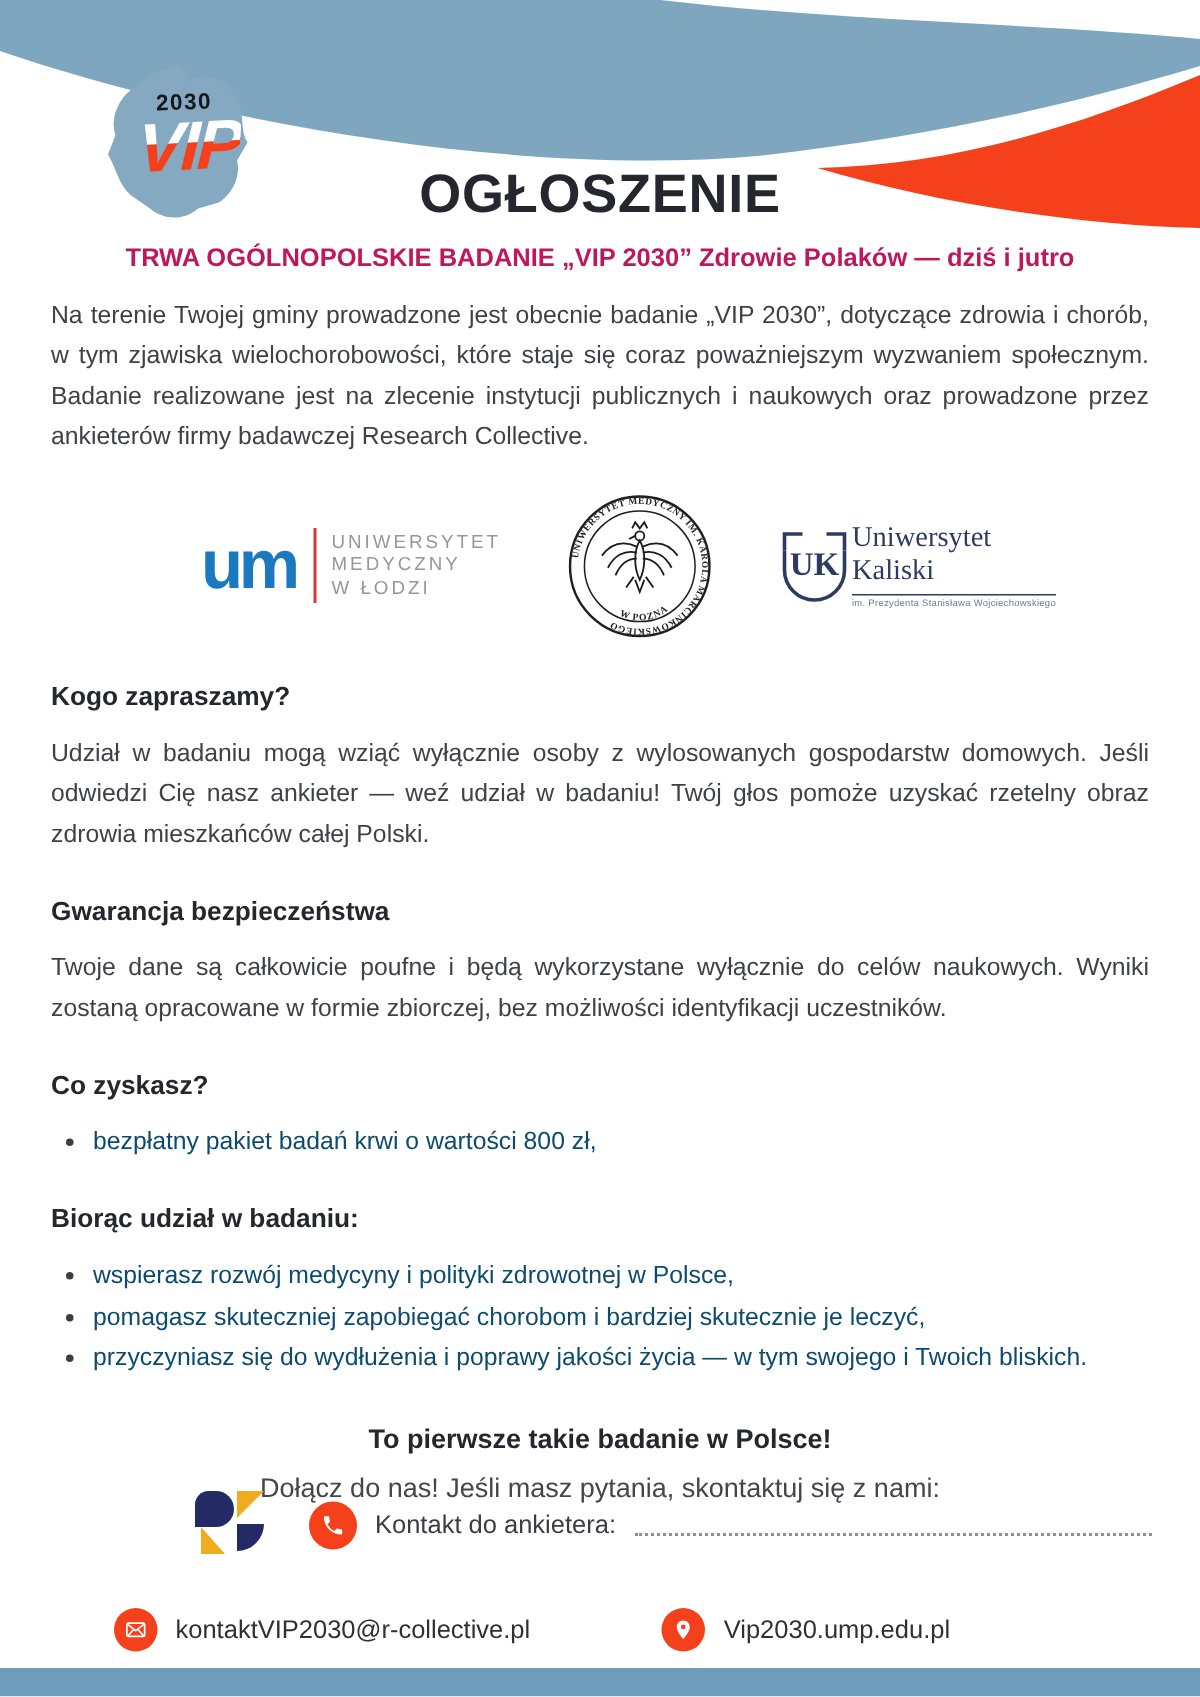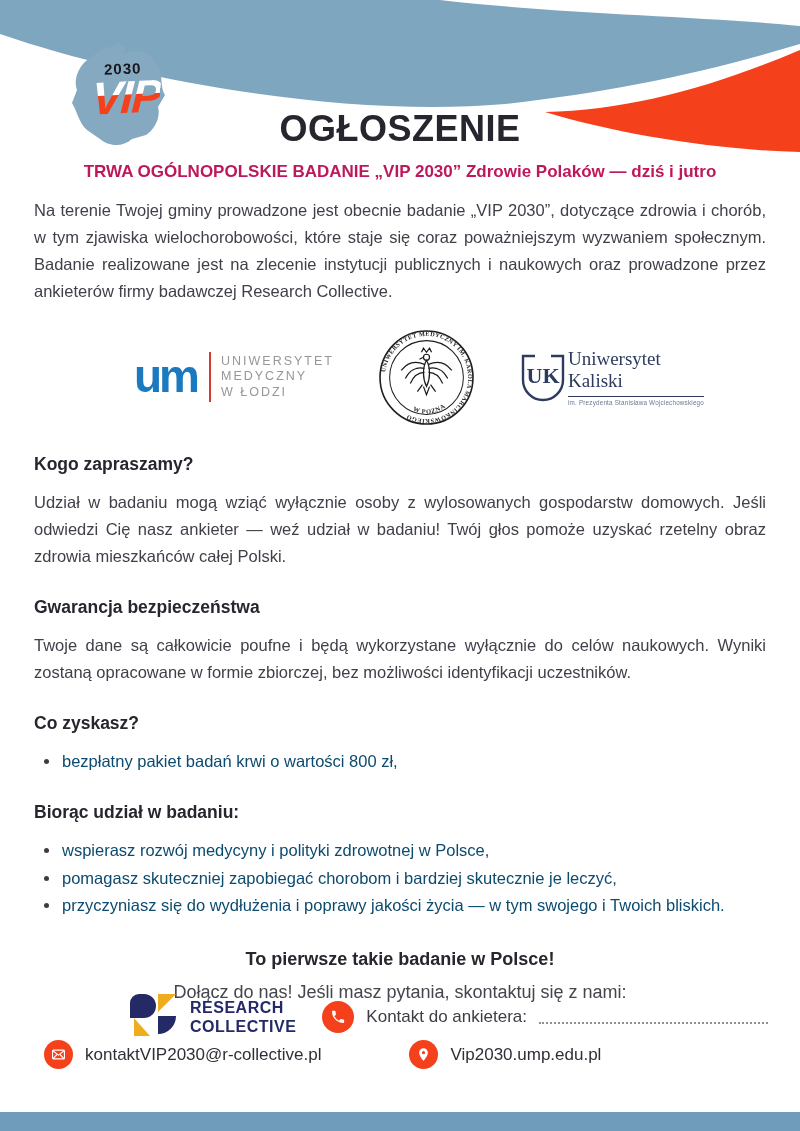--- a/index.html
+++ b/index.html
@@ -74,22 +74,22 @@
   .rc-logo{ display:flex; align-items:center; gap:10px; }
   .rc-text div{ font-size:16px; font-weight:800; letter-spacing:.5px; color:#232a66; line-height:1.2; }
   .contact-line{ flex:1; display:flex; align-items:center; gap:12px; }
   .icon-circle{
     width:32px; height:32px; border-radius:50%; background:#f4411c;
     display:flex; align-items:center; justify-content:center; flex:0 0 auto;
   }
   .contact-label{ font-size:17px; color:#3c3c44; white-space:nowrap; }
   .dotted-leader{ flex:1; border-bottom:2px dotted #8f8f8f; height:14px; }
   .bottom-contacts{
-    position:absolute; top:1040px; left:0; width:800px;
-    display:flex; align-items:center; padding-left:44px; gap:12px;
+    position:absolute; top:1072px; left:0; width:800px;
+    display:flex; align-items:center; padding-left:76px; gap:12px;
   }
   .bc-item{ display:flex; align-items:center; gap:12px; }
   .bc-item .icon-circle{ width:29px; height:29px; }
   .bc-label{ font-size:17px; color:#2f2f38; }
   .bc-gap{ width:64px; }
   .bottom-bar{
     position:absolute; left:0; bottom:0; width:800px; height:19px; background:#6f9cba;
   }
 </style>
 </head>
@@ -194,24 +194,20 @@
   </div>
 
   <div class="footer-row">
     <div class="rc-logo">
       <svg width="52" height="50" viewBox="0 0 52 50">
         <path d="M2,26 V11 a9,9 0 0 1 9,-9 h5 a12,12 0 0 1 0,24 H2 Z" fill="#232a66"></path>
         <path d="M6,26 L22,44 H6 Z" fill="#f0ac1f"></path>
         <path d="M30,2 H48 L30,20 Z" fill="#f0ac1f"></path>
         <path d="M48,24 a18,18 0 0 1 -18,18 V24 Z" fill="#232a66"></path>
       </svg>
-      <div class="rc-text">
-        <div>RESEARCH</div>
-        <div>COLLECTIVE</div>
-      </div>
     </div>
     <div class="contact-line">
       <div class="icon-circle">
         <svg width="16" height="16" viewBox="0 0 24 24" fill="#ffffff">
             <path d="M6.6 10.8c1.5 2.9 3.8 5.2 6.7 6.7l2.2-2.2c.3-.3.7-.4 1.1-.2 1.1.4 2.3.6 3.6.6.6 0 1 .4 1 1V20c0 .6-.4 1-1 1C10.8 21 3 13.2 3 3.8c0-.6.4-1 1-1h3.3c.6 0 1 .4 1 1 0 1.2.2 2.5.6 3.6.1.4 0 .8-.2 1.1l-2.1 2.3z"></path>
           </svg>
       </div>
       <div class="contact-label">Kontakt do ankietera:</div>
       <div class="dotted-leader"></div>
     </div>

